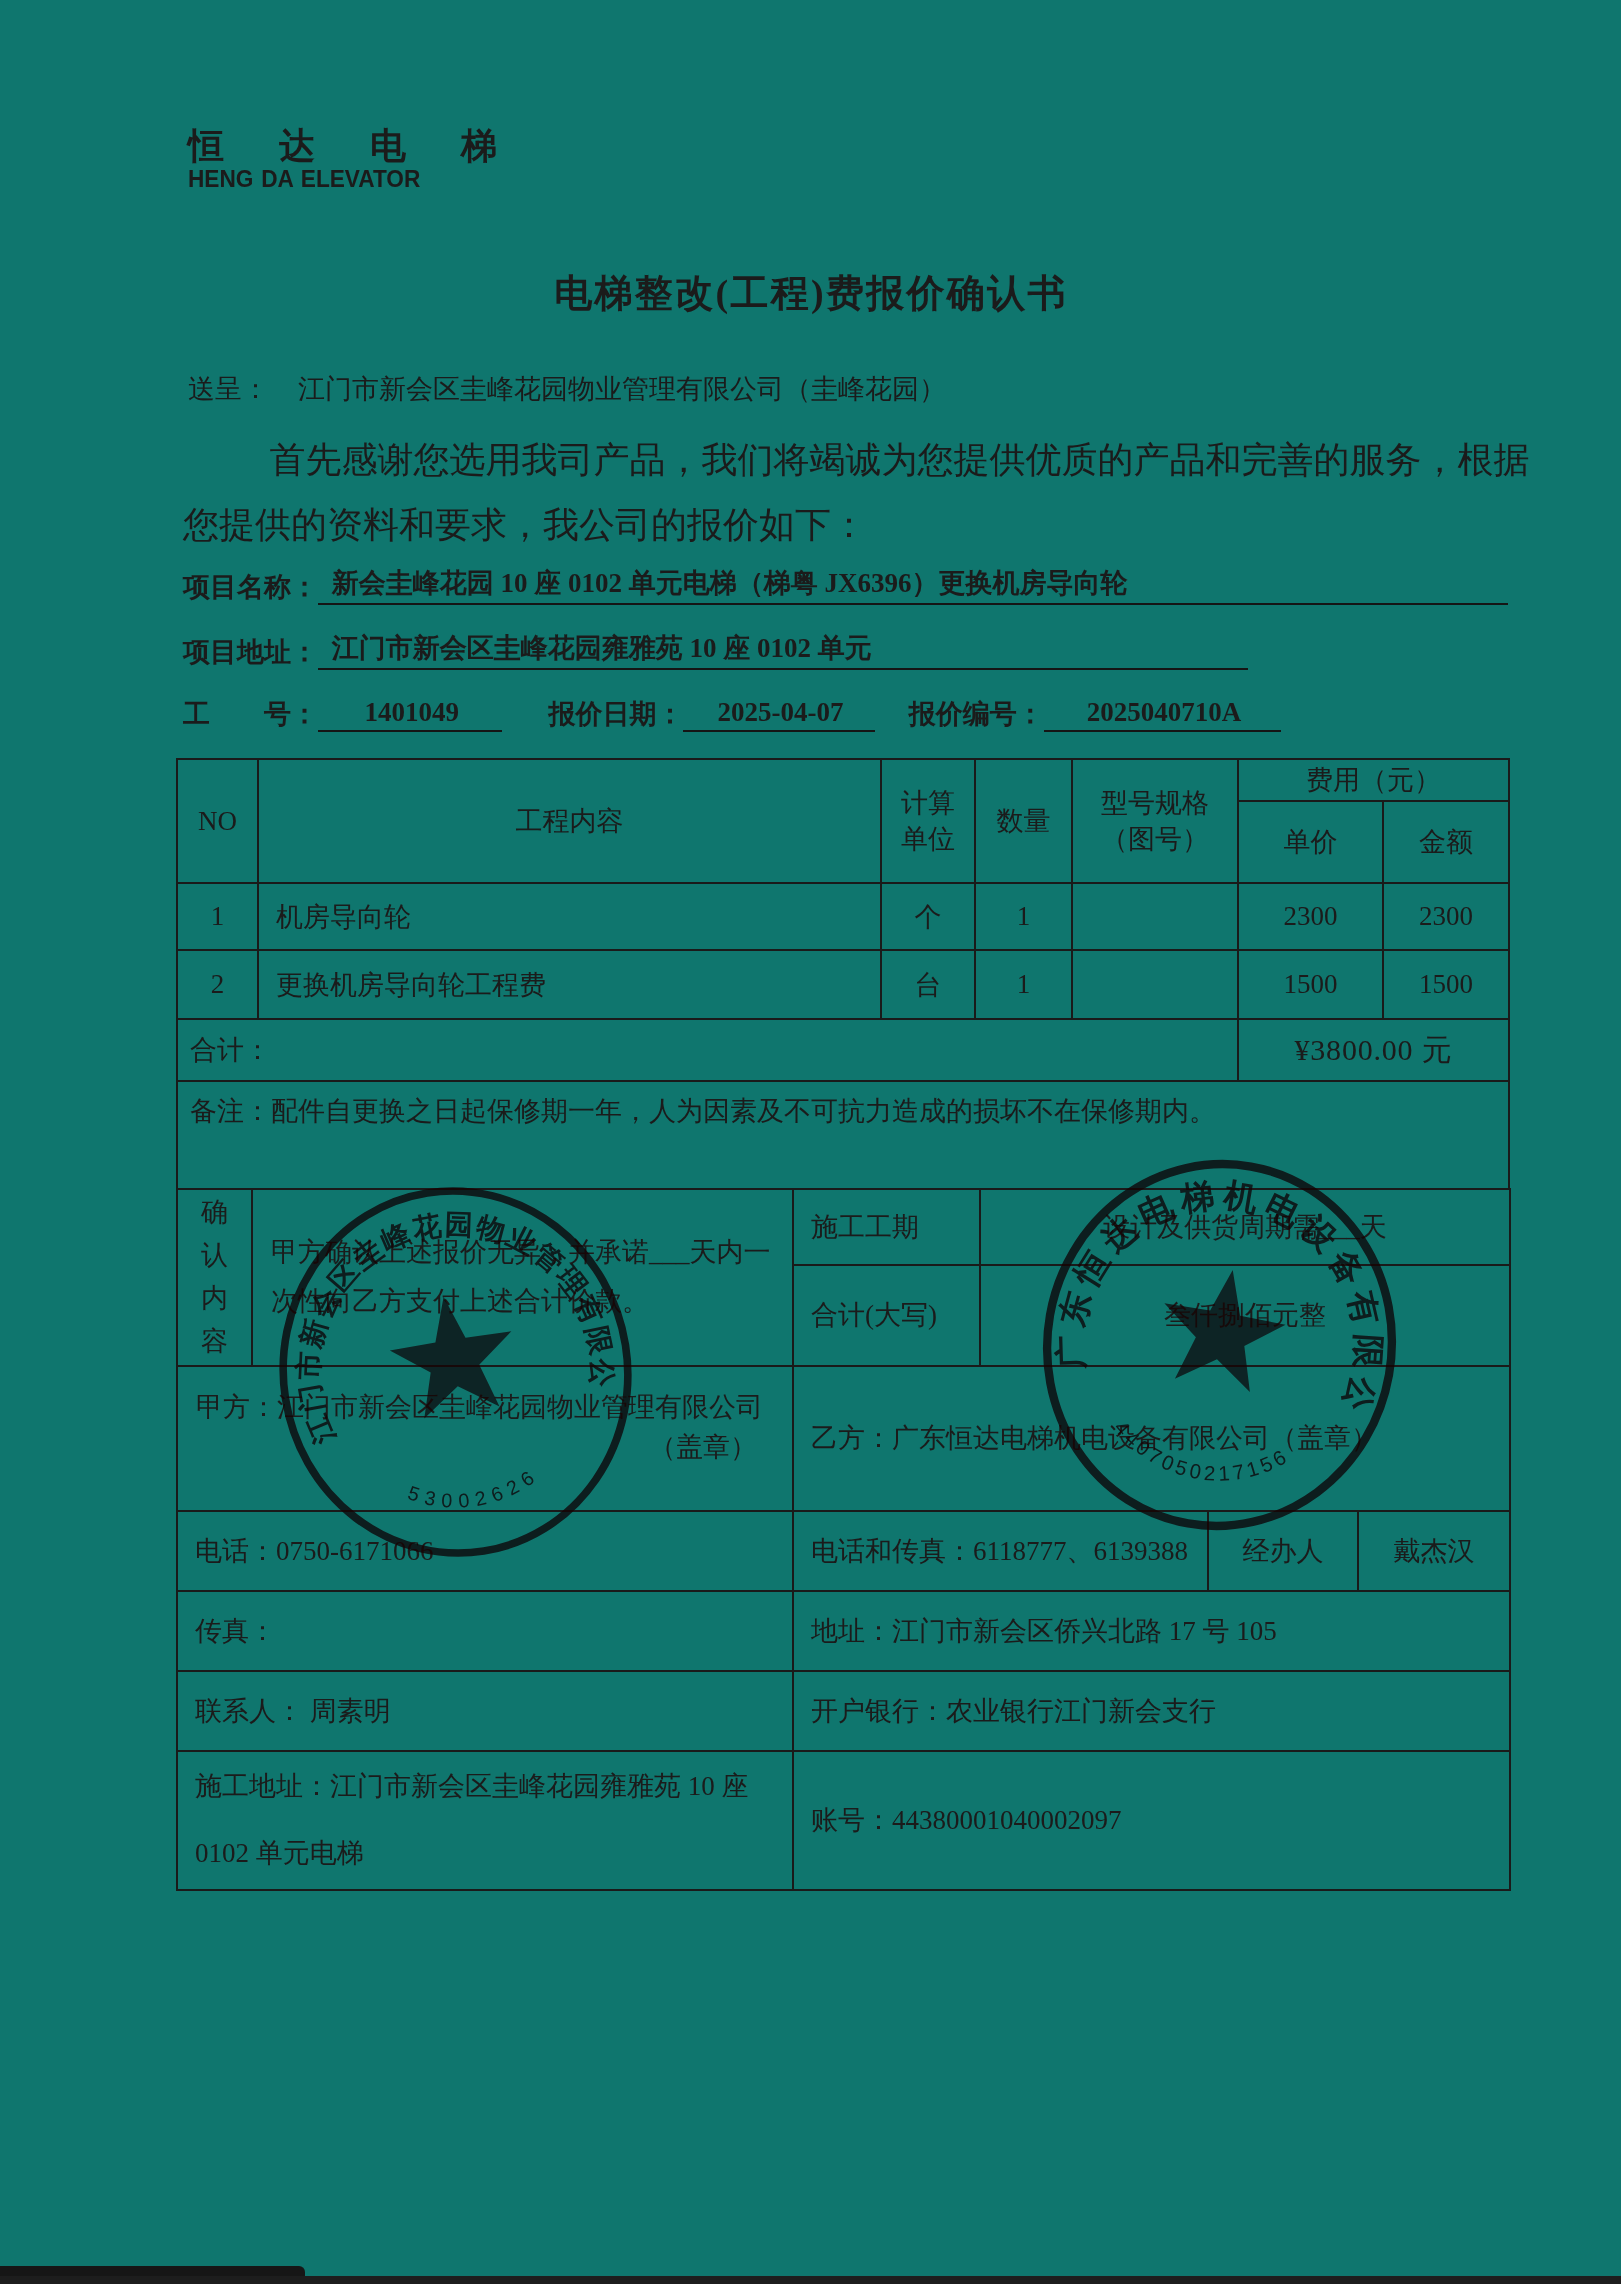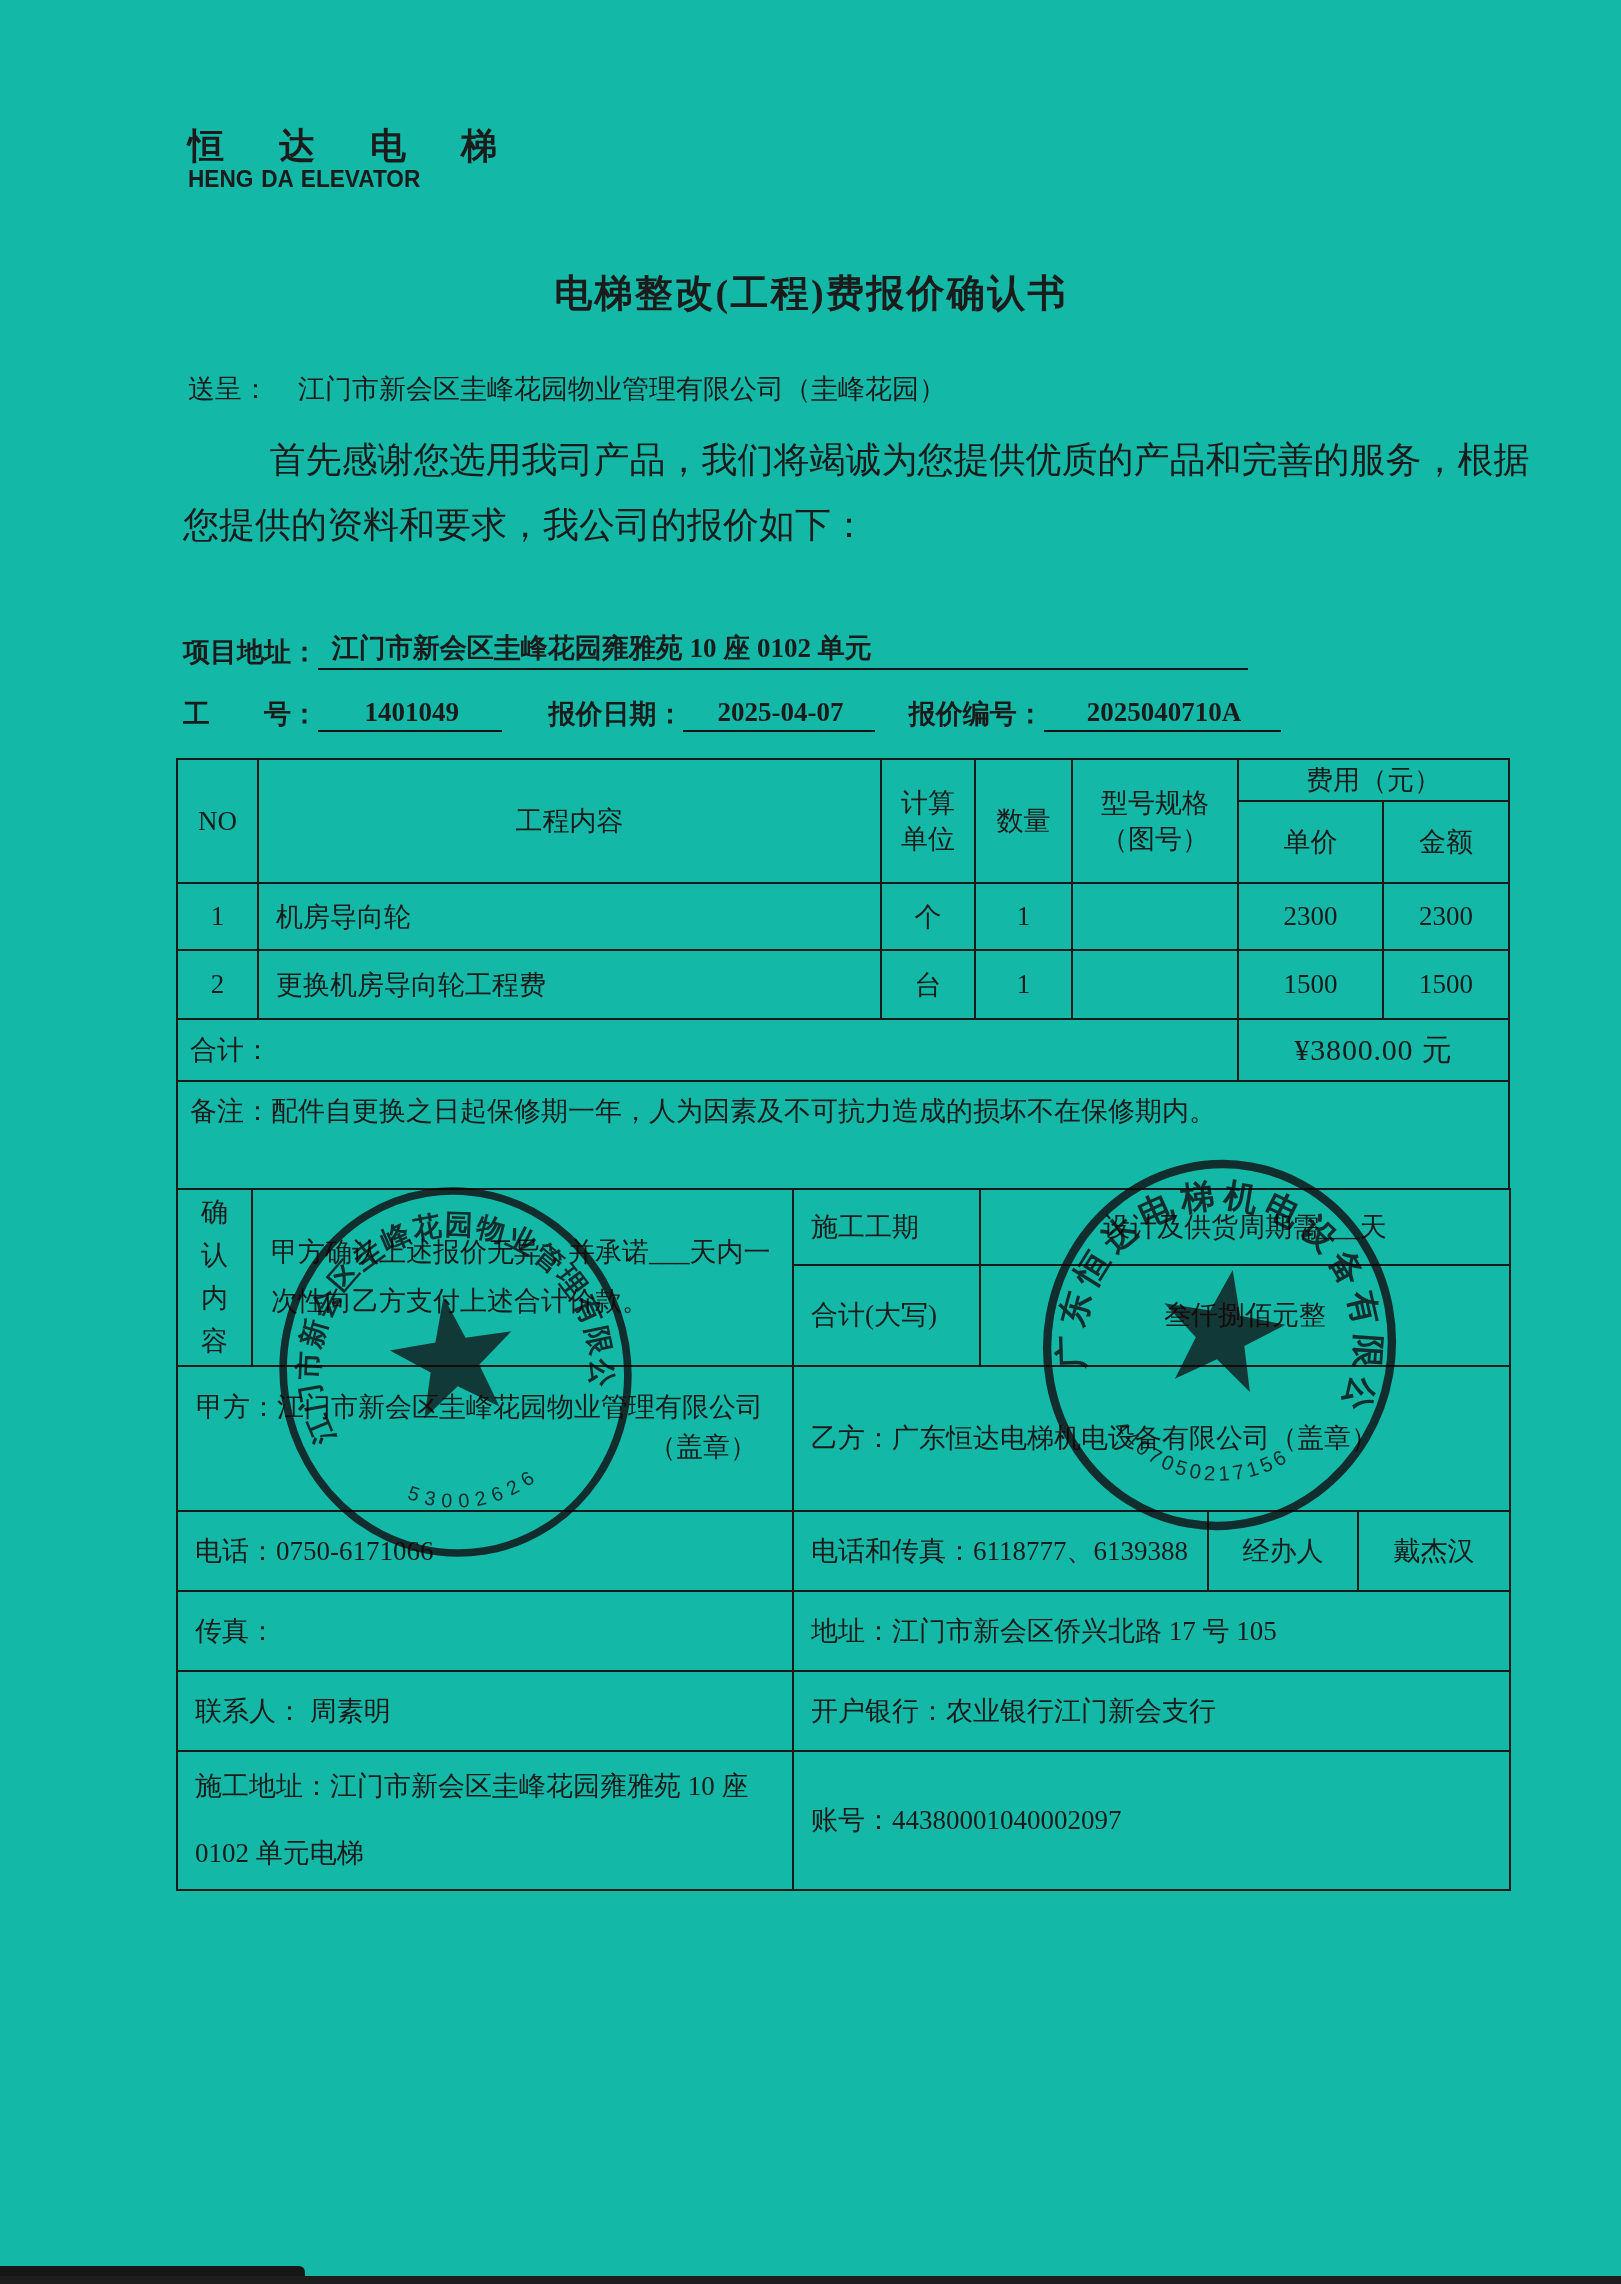--- a/index.html
+++ b/index.html
@@ -1,19 +1,19 @@
 <!DOCTYPE html>
 <html style="font-size:12px"><head>
 <meta charset="utf-8">
 <style>
   html,body{margin:0;padding:0;background:#6b6f71;}
   .page{
     position:relative;
     width:1622px;height:2284px;
-    background:#14b8a6;
+    background:#0f766e;
     font-family:"Liberation Serif","DejaVu Serif",serif;
     color:#1b1b1b;
     overflow:hidden;
   }
   
   .logo{position:absolute;left:188px;top:128px;}
   .logo-cn{font-size:36px;font-weight:bold;word-spacing:40px;letter-spacing:3px;line-height:1;}
   .logo-en{font-family:"Liberation Sans","DejaVu Sans",sans-serif;font-size:23.6px;font-weight:bold;letter-spacing:0px;transform:scaleX(.96);transform-origin:left;margin-top:1.5px;word-spacing:1.5px;}
   
   .title{position:absolute;left:0;top:268px;width:100%;text-align:center;
@@ -66,20 +66,24 @@
   </div>
 
   <div class="title">电梯整改(工程)费报价确认书</div>
 
   <div class="line-recv">
     <span class="lbl">送呈：</span><span>江门市新会区圭峰花园物业管理有限公司（圭峰花园）</span>
   </div>
 
   <div class="intro">首先感谢您选用我司产品，我们将竭诚为您提供优质的产品和完善的服务，根据您提供的资料和要求，我公司的报价如下：</div>
 
+  <div class="field-line fl-name">
+    <span>项目名称：</span>
+    <span class="u grow">新会圭峰花园 10 座 0102 单元电梯（梯粤 JX6396）更换机房导向轮</span>
+  </div>
 
   <div class="field-line fl-addr">
     <span>项目地址：</span>
     <span class="u" style="width:906px;">江门市新会区圭峰花园雍雅苑 10 座 0102 单元</span>
   </div>
 
   <div class="field-line fl-no">
     <span>工　　号：</span>
     <span class="u c" style="width:160px;">1401049</span>
     <span class="gap60">报价日期：</span>

